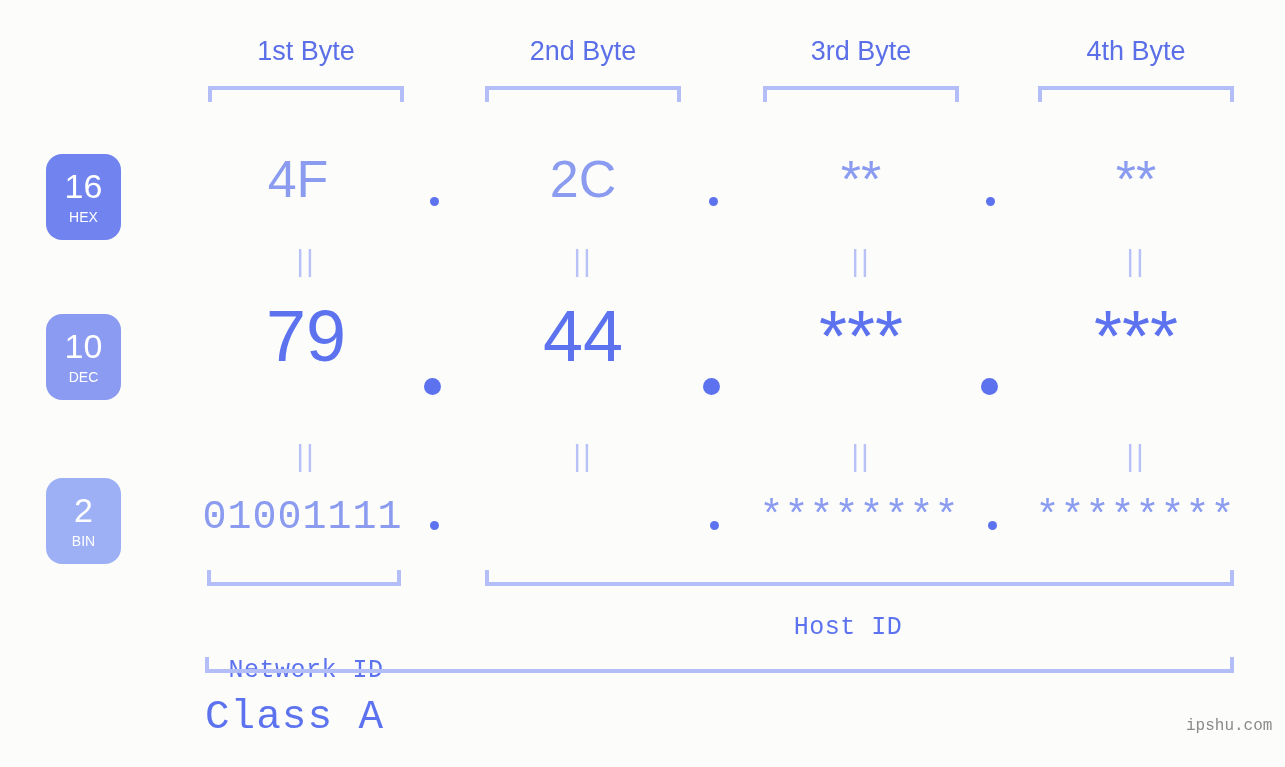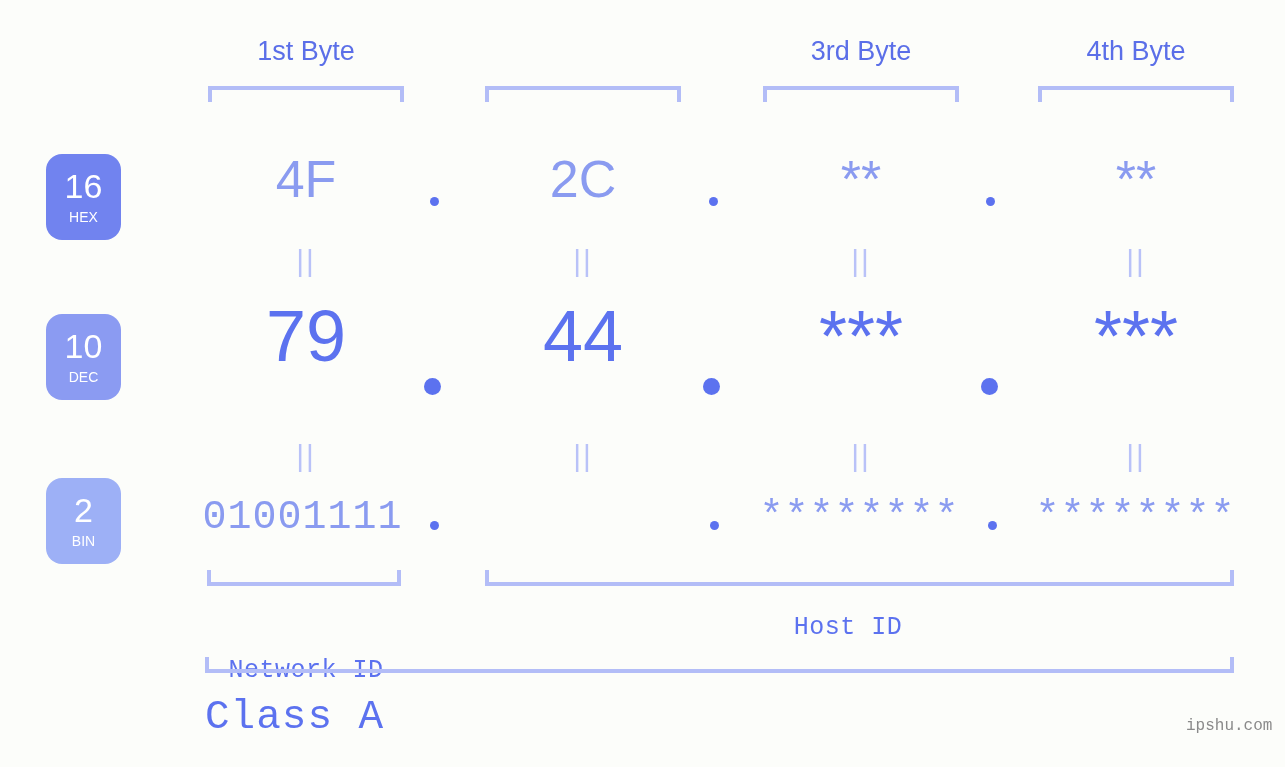--- a/index.html
+++ b/index.html
@@ -143,20 +143,21 @@
     font-family: "Liberation Mono", monospace;
     white-space: nowrap;
   }
 </style>
 </head>
 <body>
 
 <div class="stage">
 
   <div class="byte-label abs" style="left:208px; top:36px; width:196px;">1st Byte</div>
+  <div class="byte-label abs" style="left:485px; top:36px; width:196px;">2nd Byte</div>
   <div class="byte-label abs" style="left:763px; top:36px; width:196px;">3rd Byte</div>
   <div class="byte-label abs" style="left:1038px; top:36px; width:196px;">4th Byte</div>
 
   <div class="bracket bracket-down" style="left:208px; top:86px; width:196px;"></div>
   <div class="bracket bracket-down" style="left:485px; top:86px; width:196px;"></div>
   <div class="bracket bracket-down" style="left:763px; top:86px; width:196px;"></div>
   <div class="bracket bracket-down" style="left:1038px; top:86px; width:196px;"></div>
 
   <div class="badge" style="left:46px; top:154px; height:86px; background:#7183ef;">
     <span class="num">16</span>
@@ -164,21 +165,21 @@
   </div>
   <div class="badge" style="left:46px; top:314px; height:86px; background:#8b9bf2;">
     <span class="num">10</span>
     <span class="abbr">DEC</span>
   </div>
   <div class="badge" style="left:46px; top:478px; height:86px; background:#9db0f6;">
     <span class="num">2</span>
     <span class="abbr">BIN</span>
   </div>
 
-  <div class="val hex-val" style="left:208px; top:153px; width:196px;">4F</div>
+  <div class="val hex-val" style="left:200px; top:153px; width:196px;">4F</div>
   <div class="val hex-val" style="left:485px; top:153px; width:196px;">2C</div>
   <div class="val hex-val" style="left:763px; top:153px; width:196px;">**</div>
   <div class="val hex-val" style="left:1038px; top:153px; width:196px;">**</div>
 
   <div class="dot" style="left:430px; top:197px; width:9px; height:9px;"></div>
   <div class="dot" style="left:709px; top:197px; width:9px; height:9px;"></div>
   <div class="dot" style="left:986px; top:197px; width:9px; height:9px;"></div>
 
   <div class="eq" style="left:208px; top:246px; width:196px; text-align:center;">||</div>
   <div class="eq" style="left:485px; top:246px; width:196px; text-align:center;">||</div>

